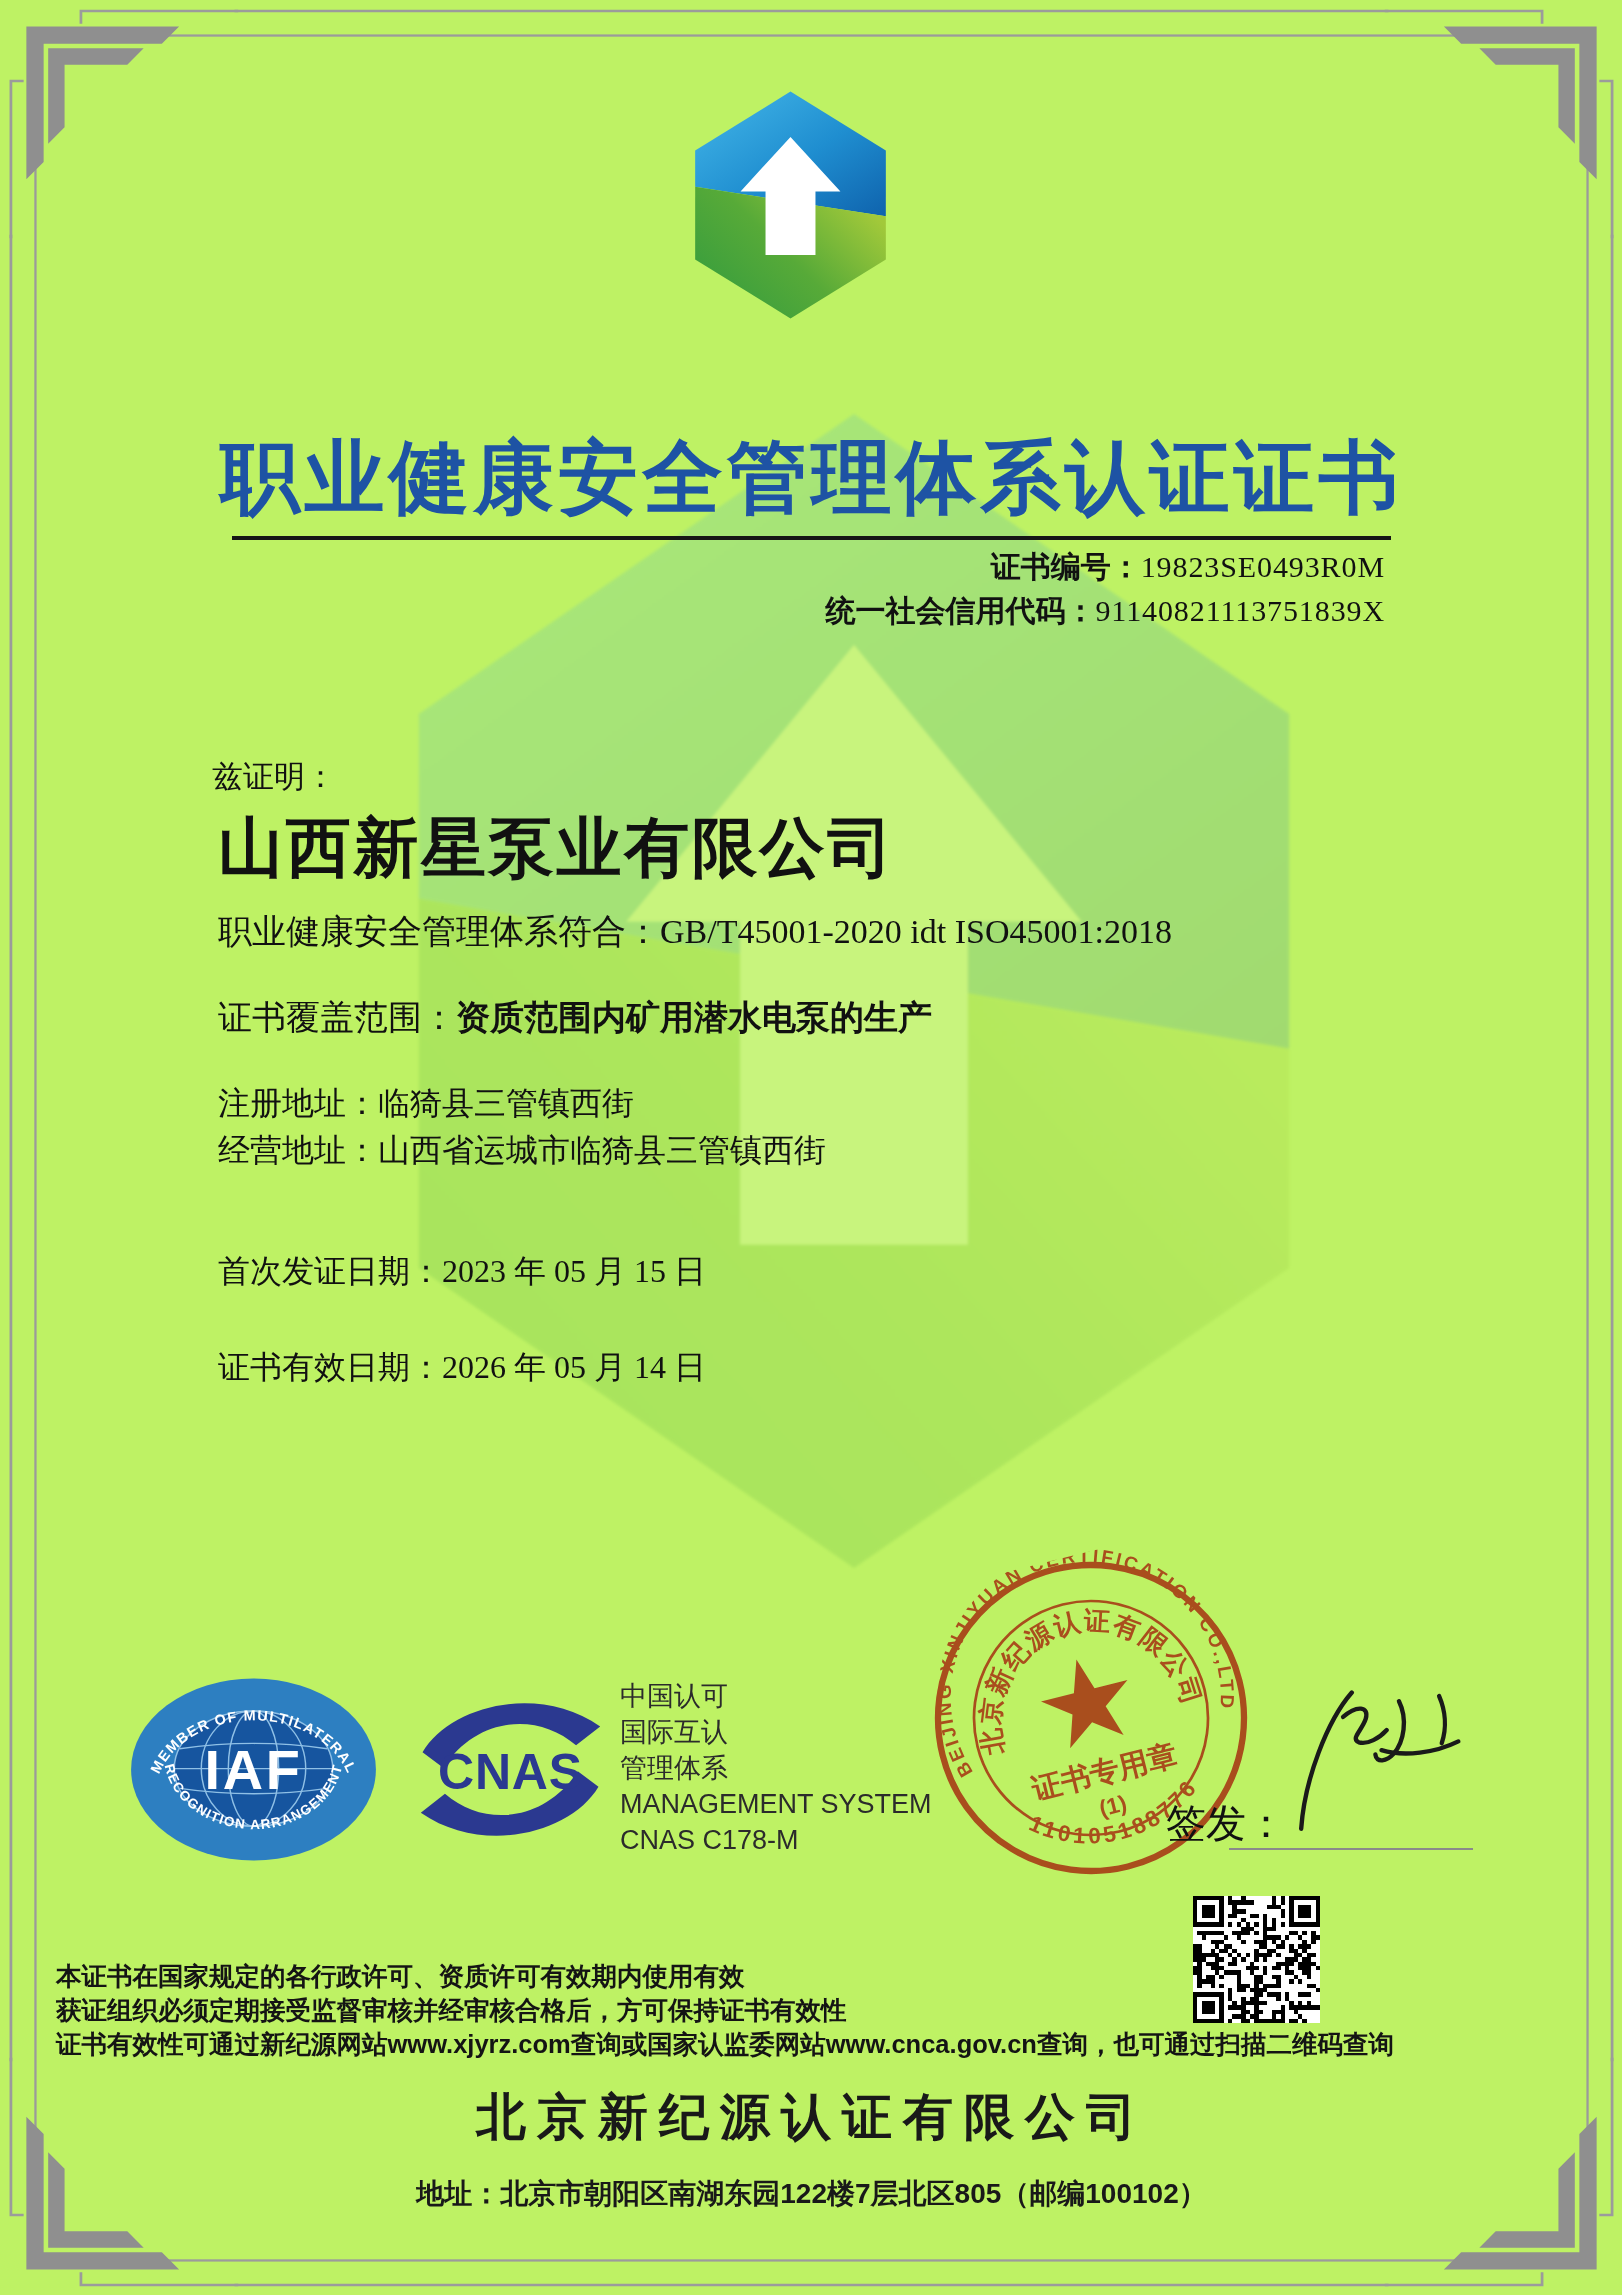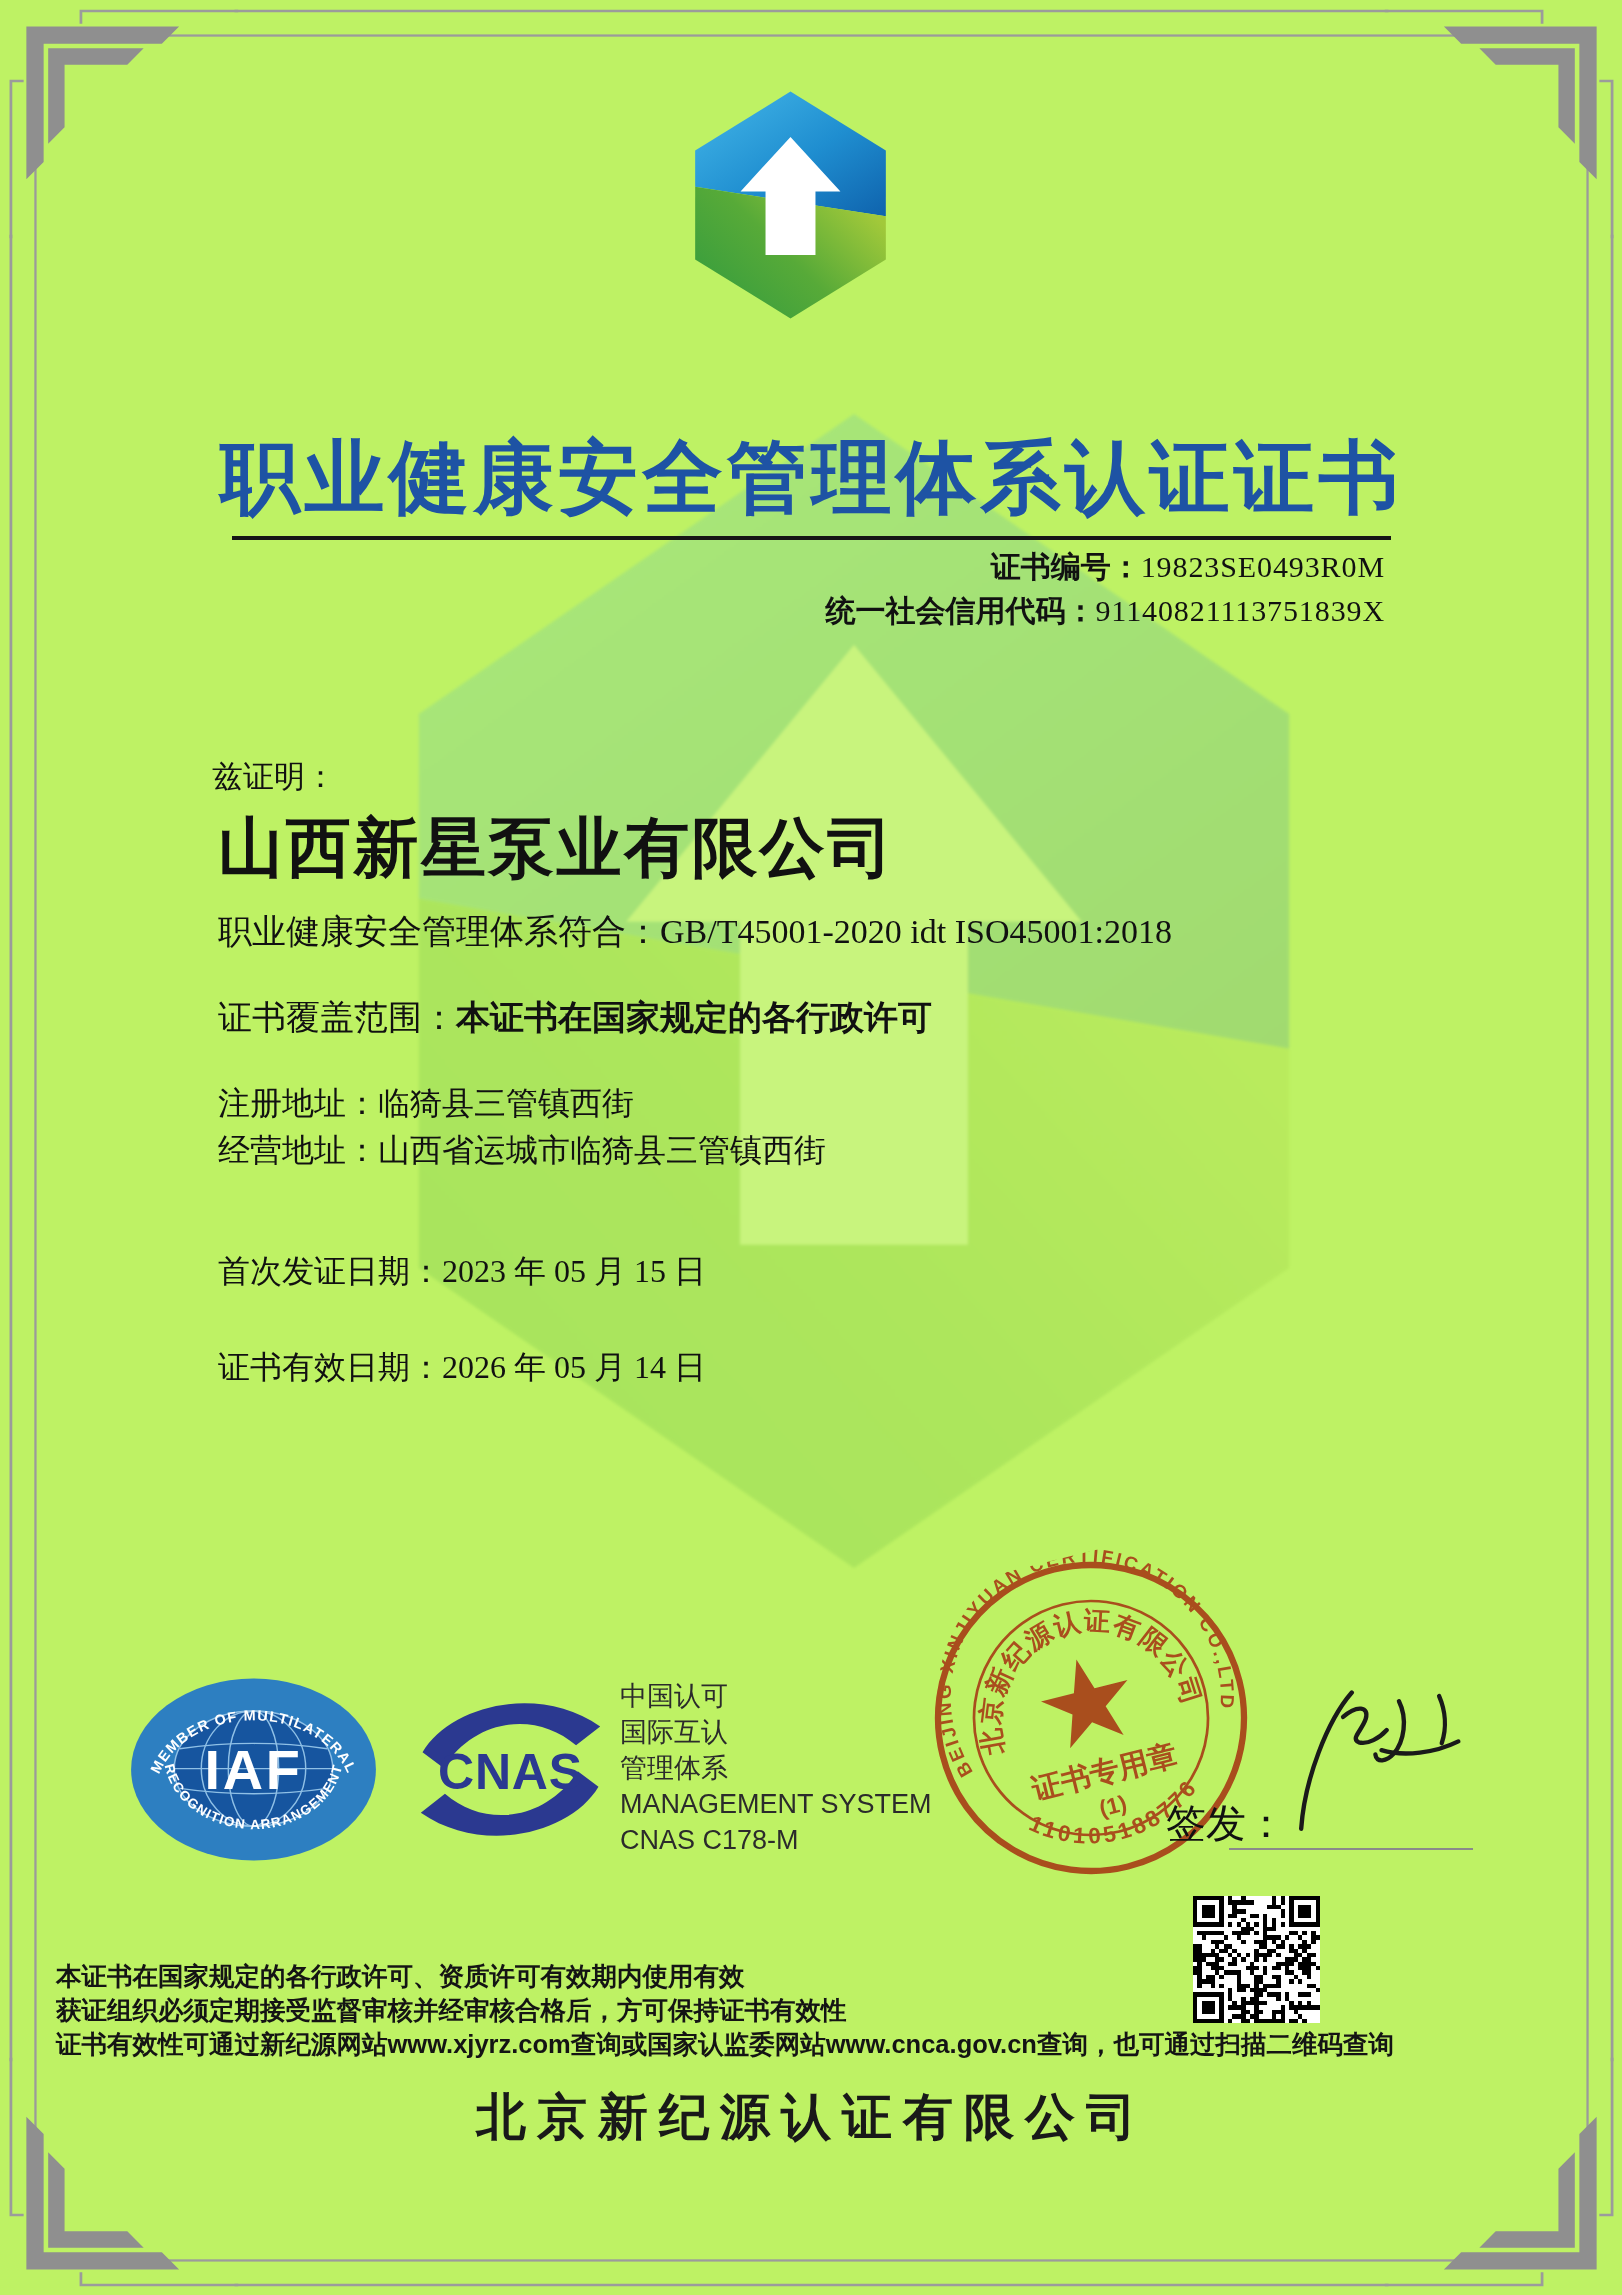--- a/index.html
+++ b/index.html
@@ -120,21 +120,21 @@
     <span class="lbl">统一社会信用代码：</span><span class="val">91140821113751839X</span>
   </div>
 
   <div class="certify">兹证明：</div>
   <div class="company">山西新星泵业有限公司</div>
 
   <div class="bodyline standard">
     <span>职业健康安全管理体系符合：</span><span>GB/T45001-2020 idt ISO45001:2018</span>
   </div>
   <div class="bodyline scope">
-    <span>证书覆盖范围：</span><span class="val">本证书在国家规定的各行政许可</span>
+    <span>证书覆盖范围：</span><span class="val">资质范围内矿用潜水电泵的生产</span>
   </div>
   <div class="bodyline addr1">
     <span>注册地址：</span><span>临猗县三管镇西街</span>
   </div>
   <div class="bodyline addr2">
     <span>经营地址：</span><span>山西省运城市临猗县三管镇西街</span>
   </div>
   <div class="bodyline d1">
     <span>首次发证日期：</span><span>2023 年 05 月 15 日</span>
   </div>
@@ -620,15 +620,16 @@
       </svg>
     </div>
 
   <div class="notes">
     <div>本证书在国家规定的各行政许可、资质许可有效期内使用有效</div>
     <div>获证组织必须定期接受监督审核并经审核合格后，方可保持证书有效性</div>
     <div>证书有效性可通过新纪源网站www.xjyrz.com查询或国家认监委网站www.cnca.gov.cn查询，也可通过扫描二维码查询</div>
   </div>
 
   <h2 class="issuer-name">北京新纪源认证有限公司</h2>
+  <div class="issuer-addr">地址：北京市朝阳区南湖东园122楼7层北区805（邮编100102）</div>
 
 </div>
 
 
 </body></html>

